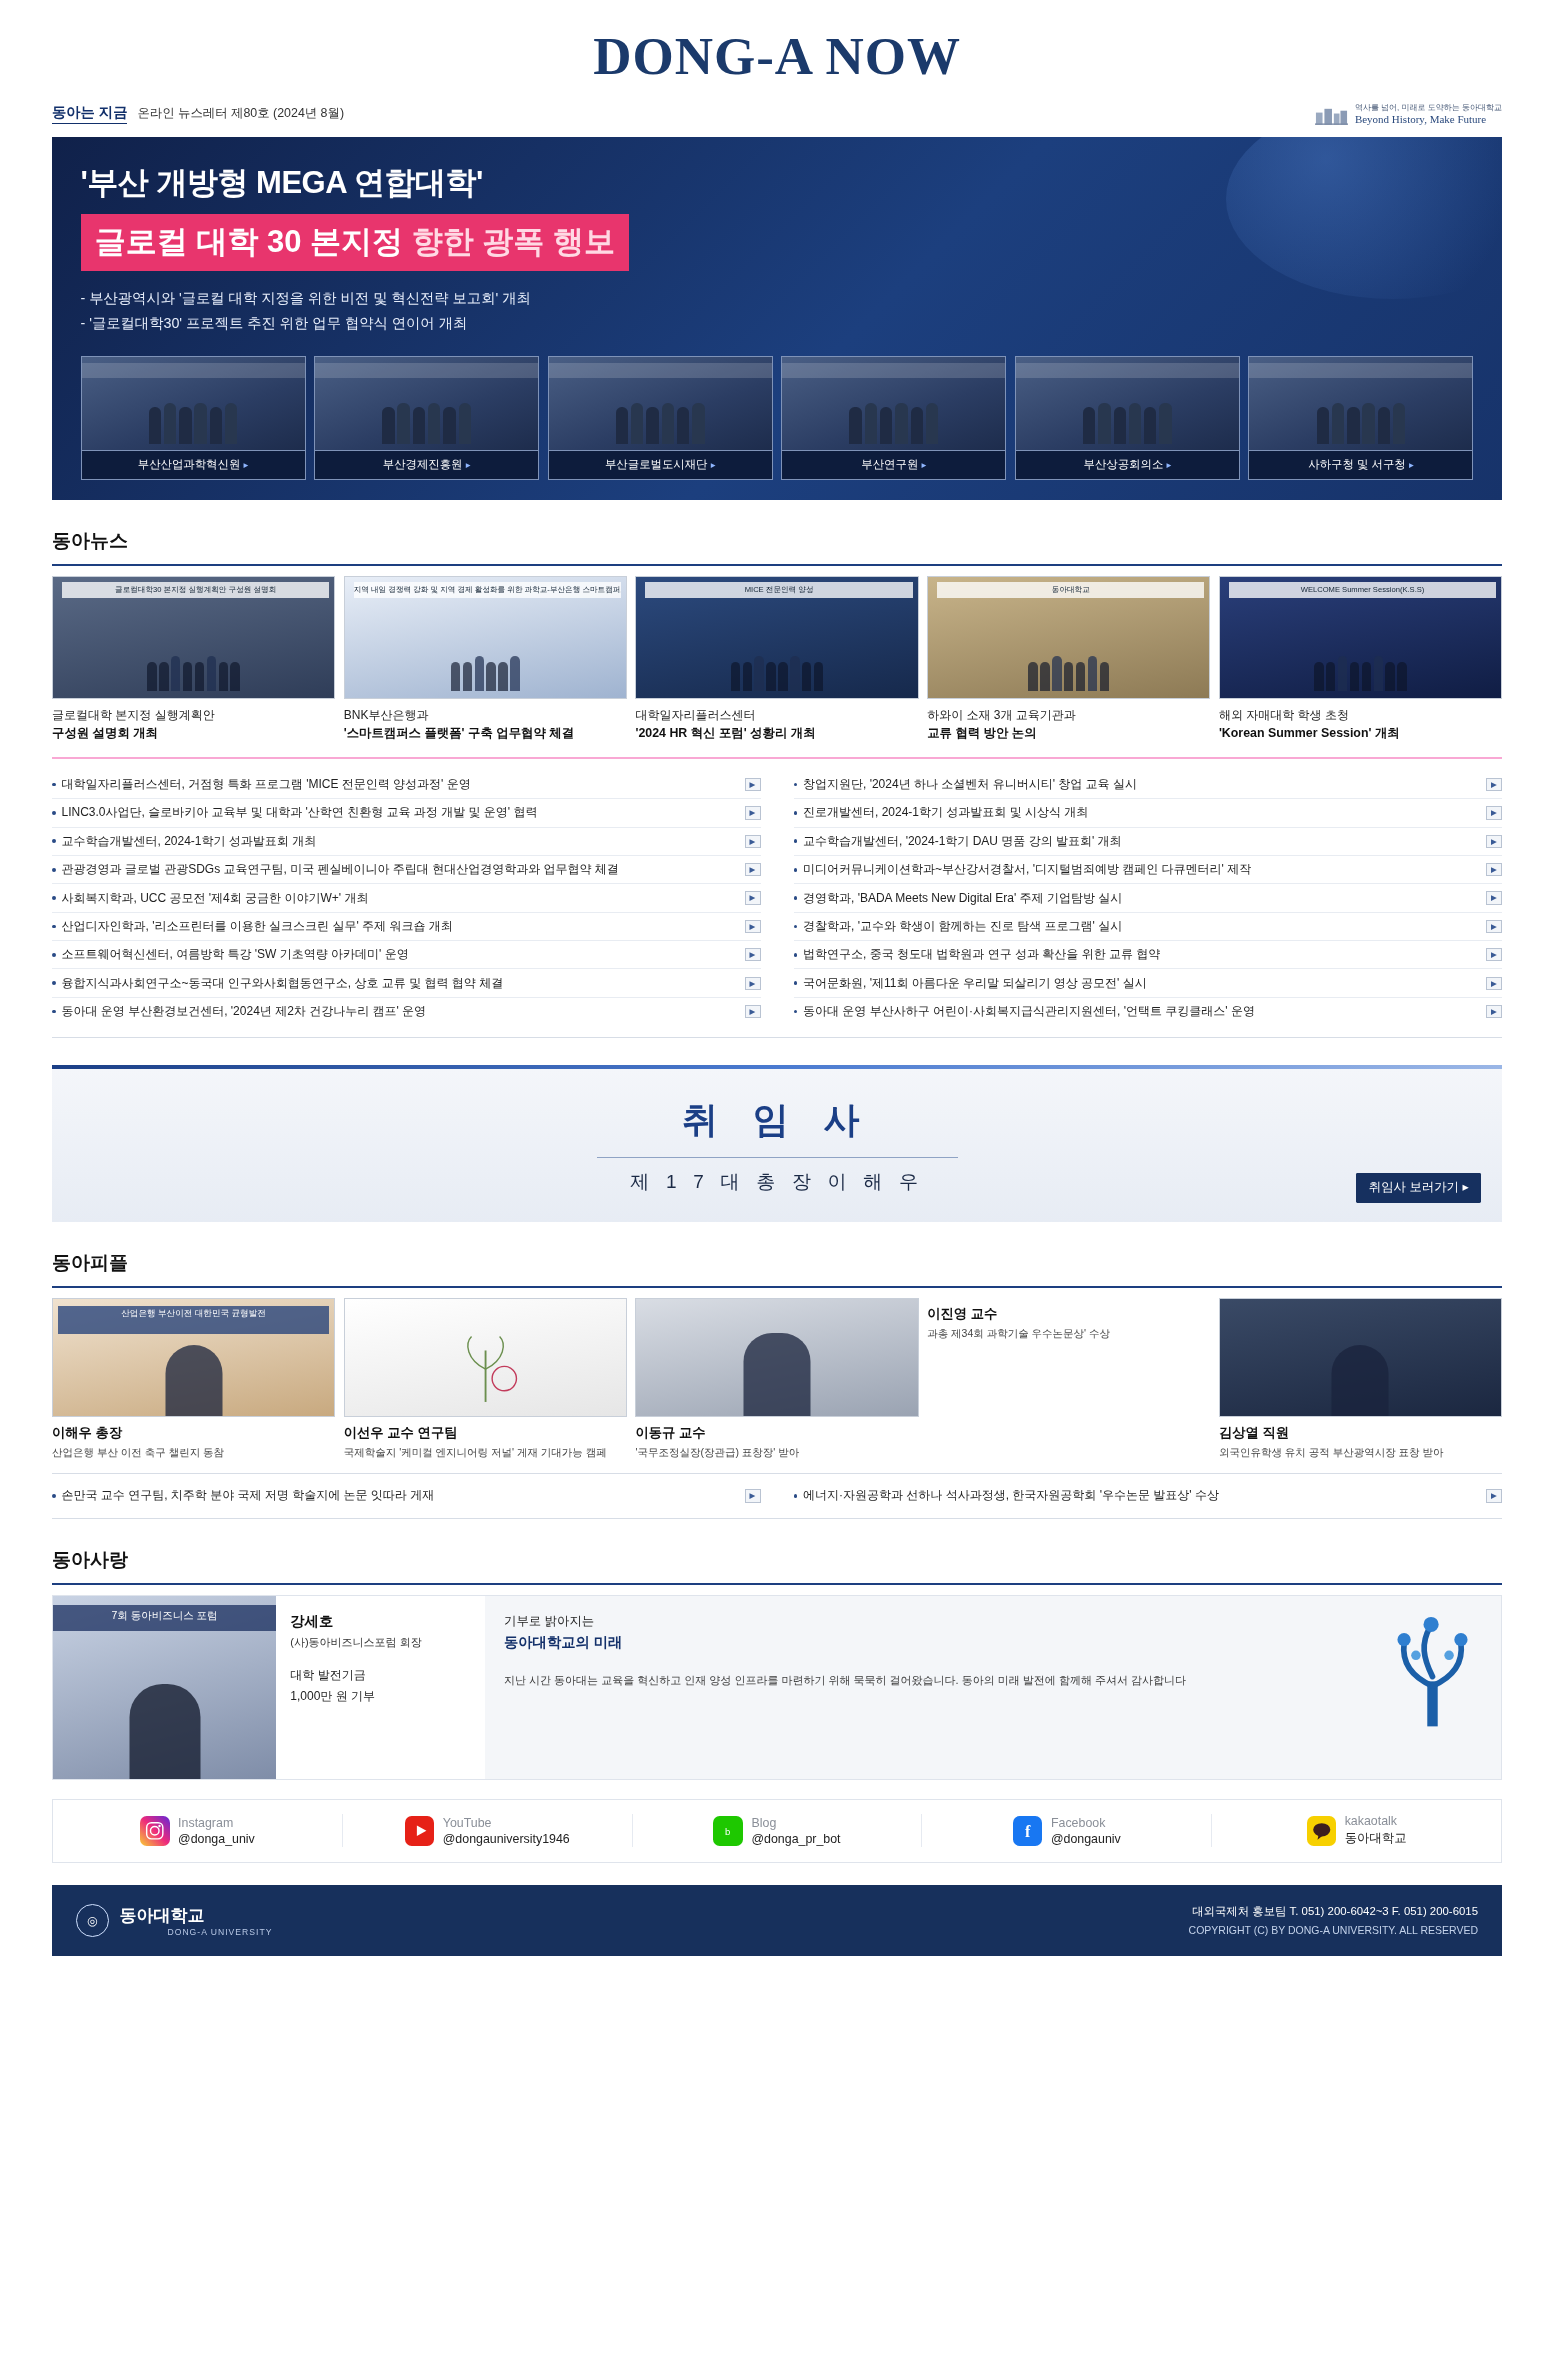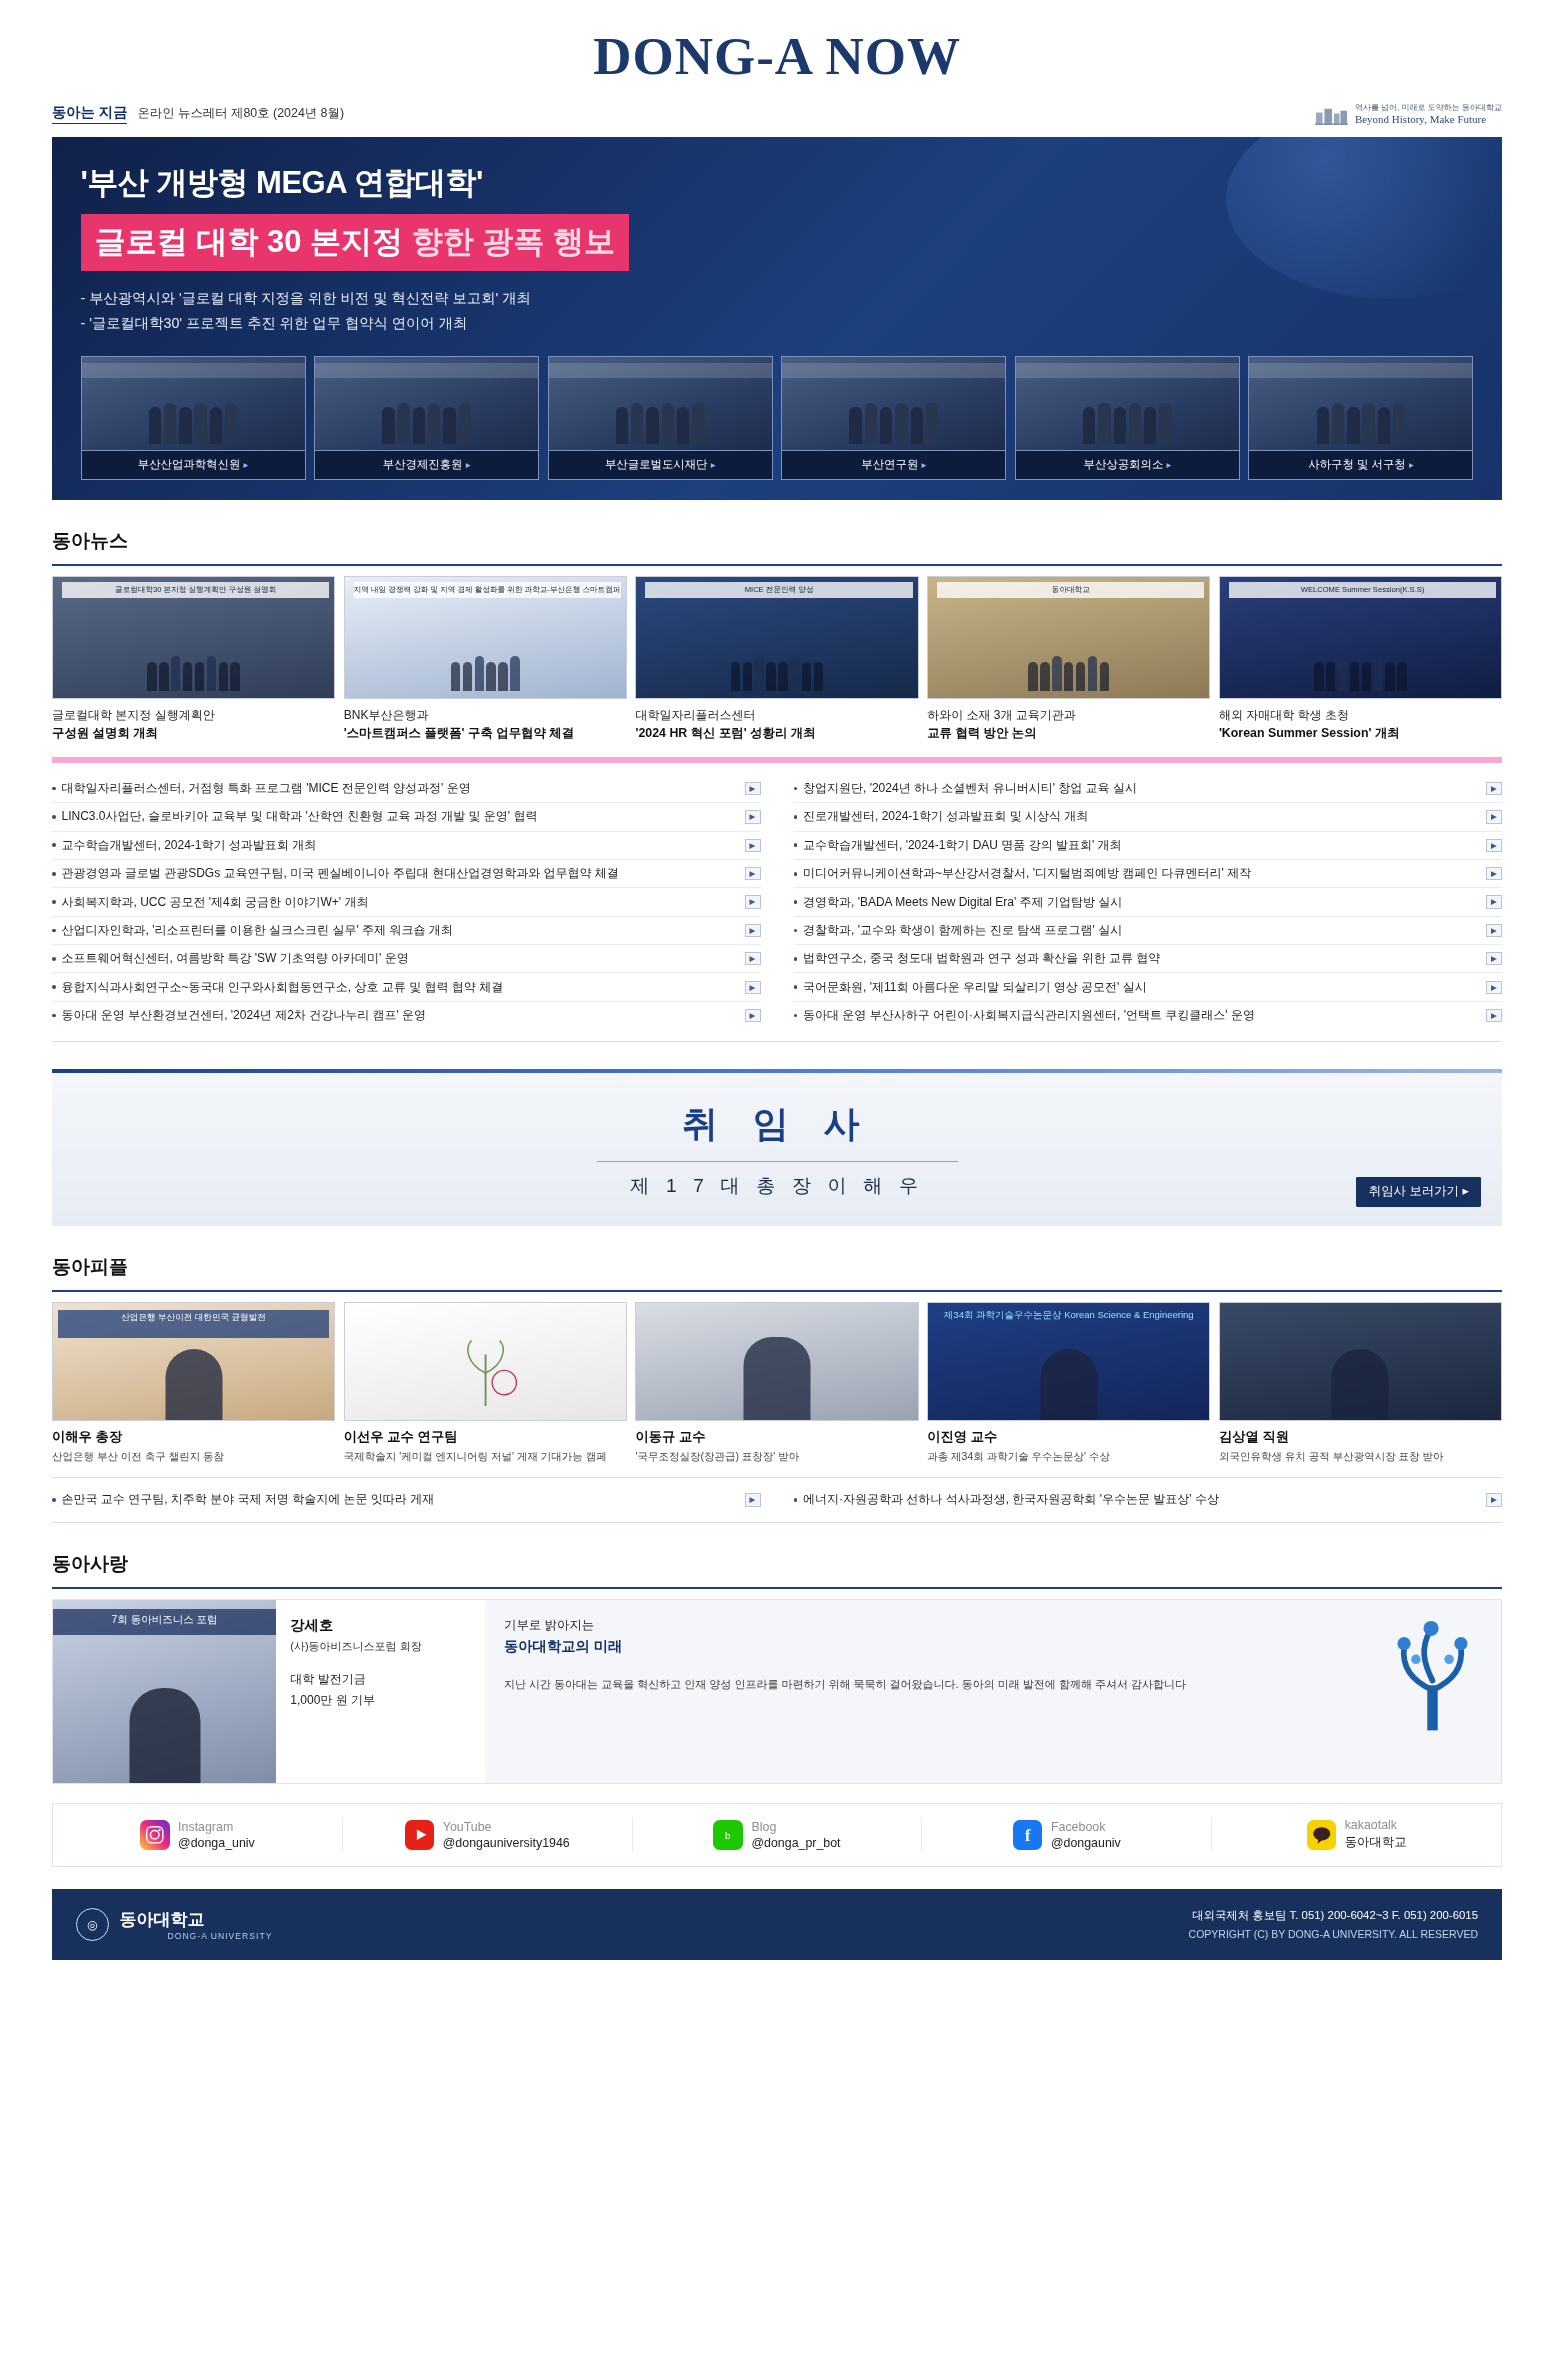--- a/index.html
+++ b/index.html
@@ -140,21 +140,21 @@
   .news-card .t1 {
     font-size: 12px; color:#222; margin-top: 7.6px; line-height:1.35;
   }
   .news-card .t2 {
     font-size: 12.4px; color:#111; font-weight:700; margin-top:1.9px; line-height:1.35;
   }
 
   
   .links-wrap {
     margin: 16px 52px 0 52px;
-    border-top: 6px solid #f9a8d4;
+    border-top: 2px solid #f9a8d4;
     border-bottom: 1px solid #d7dde6;
     padding: 11.4px 0 11.4px 0;
     display: grid; grid-template-columns: 1fr 1fr; column-gap: 33px;
   }
   .link-item {
     display: flex; align-items: center; gap: 5.7px;
     padding: 5.2px 0; border-bottom: 0.5px solid #e8ecf2;
     font-size: 12px; color: #222;
   }
   .link-item .dot { width:3.8px; height:3.8px; background:#2a4b86; border-radius:50%; flex:none; }
@@ -640,24 +640,20 @@
       <div class="desc">국제학술지 '케미컬 엔지니어링 저널' 게재 기대가능 캠페</div>
     </div>
     <div class="person">
       <div class="photo q3">
           <div class="head" style="width:67px;height:83px;"></div>
         </div>
       <div class="name">이동규 교수</div>
       <div class="desc">'국무조정실장(장관급) 표창장' 받아</div>
     </div>
     <div class="person">
-      <div class="photo q4">
-        <div class="tag" style="position:absolute;top:5.7px;left:3.8px;right:3.8px;height:33px;color:#8fe3ff;font-size:9.5px;text-align:center;line-height:12.4px;overflow:hidden;">제34회 과학기술우수논문상 Korean Science &amp; Engineering</div>
-        <div class="head"></div>
-      </div>
       <div class="name">이진영 교수</div>
       <div class="desc">과총 제34회 과학기술 우수논문상' 수상</div>
     </div>
     <div class="person">
       <div class="photo q5">
           <div class="head"></div>
         </div>
       <div class="name">김상열 직원</div>
       <div class="desc">외국인유학생 유치 공적 부산광역시장 표창 받아</div>
     </div>

